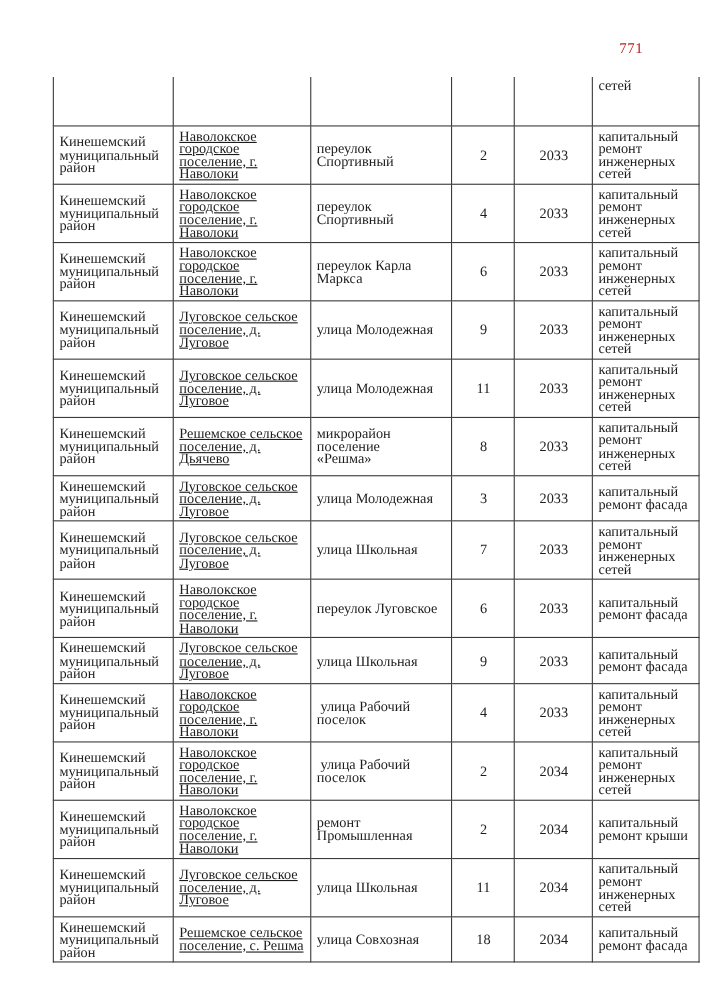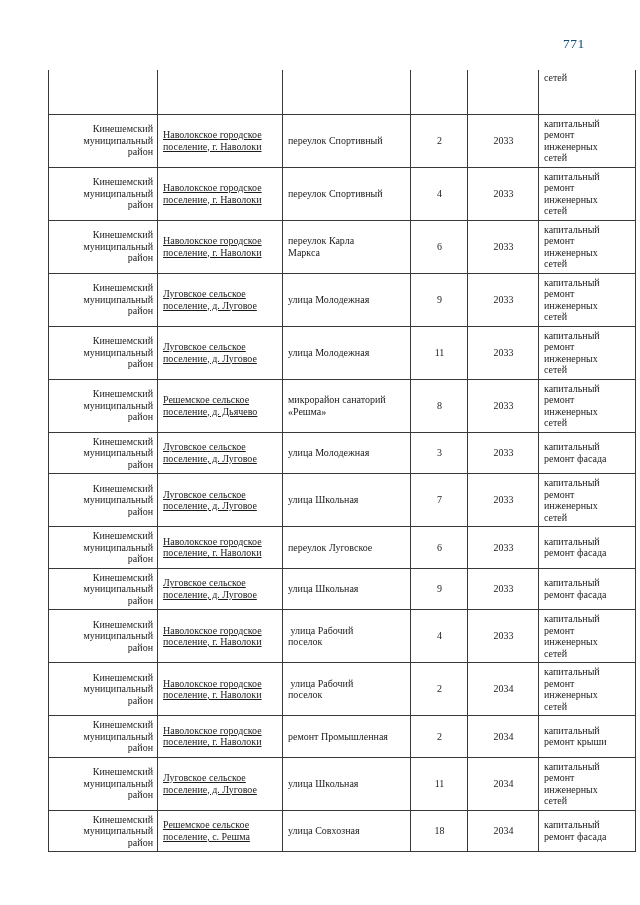--- a/index.html
+++ b/index.html
@@ -14,41 +14,41 @@
     font-family: "Liberation Serif", serif;
     color: #1c1c1c;
     overflow: hidden;
   }
   .page-number {
     position: absolute;
     top: 36px;
     left: 563px;
     font-size: 13.5px;
     letter-spacing: 0.5px;
-    color: #0c4a6e;
+    color: #b91c1c;
   }
   table.doc-table {
     position: absolute;
     top: 70px;
     left: 48px;
     width: 587px;
     border-collapse: collapse;
     table-layout: fixed;
-    font-size: 10px;
+    font-size: 13px;
     line-height: 11.5px;
   }
   table.doc-table td {
     border: 1px solid #3a3a3a;
     padding: 3px 4px 3px 5px;
     vertical-align: middle;
     white-space: pre-line;
     overflow: hidden;
     word-wrap: break-word;
   }
-  td.c-district { padding-right: 18px; text-align: right; }
+  td.c-district { padding-right: 18px; }
   td.c-settlement { padding-right: 6px; text-decoration: underline; }
   td.c-street { padding-right: 6px; }
   td.c-house, td.c-year { text-align: center; }
   td.c-work { padding-right: 14px; }
   tr.cont-row { height: 44px; }
   tr.cont-row td {
     border-top: none;
     vertical-align: top;
     padding-top: 2px;
   }
@@ -152,21 +152,21 @@
 инженерных
 сетей</td>
   </tr>
 
   <tr>
     <td class="c-district">Кинешемский
 муниципальный
 район</td>
     <td class="c-settlement">Решемское сельское
 поселение, д. Дьячево</td>
-    <td class="c-street">микрорайон санаторий
+    <td class="c-street">микрорайон поселение
 «Решма»</td>
     <td class="c-house">8</td>
     <td class="c-year">2033</td>
     <td class="c-work">капитальный
 ремонт
 инженерных
 сетей</td>
   </tr>
 
   <tr>

